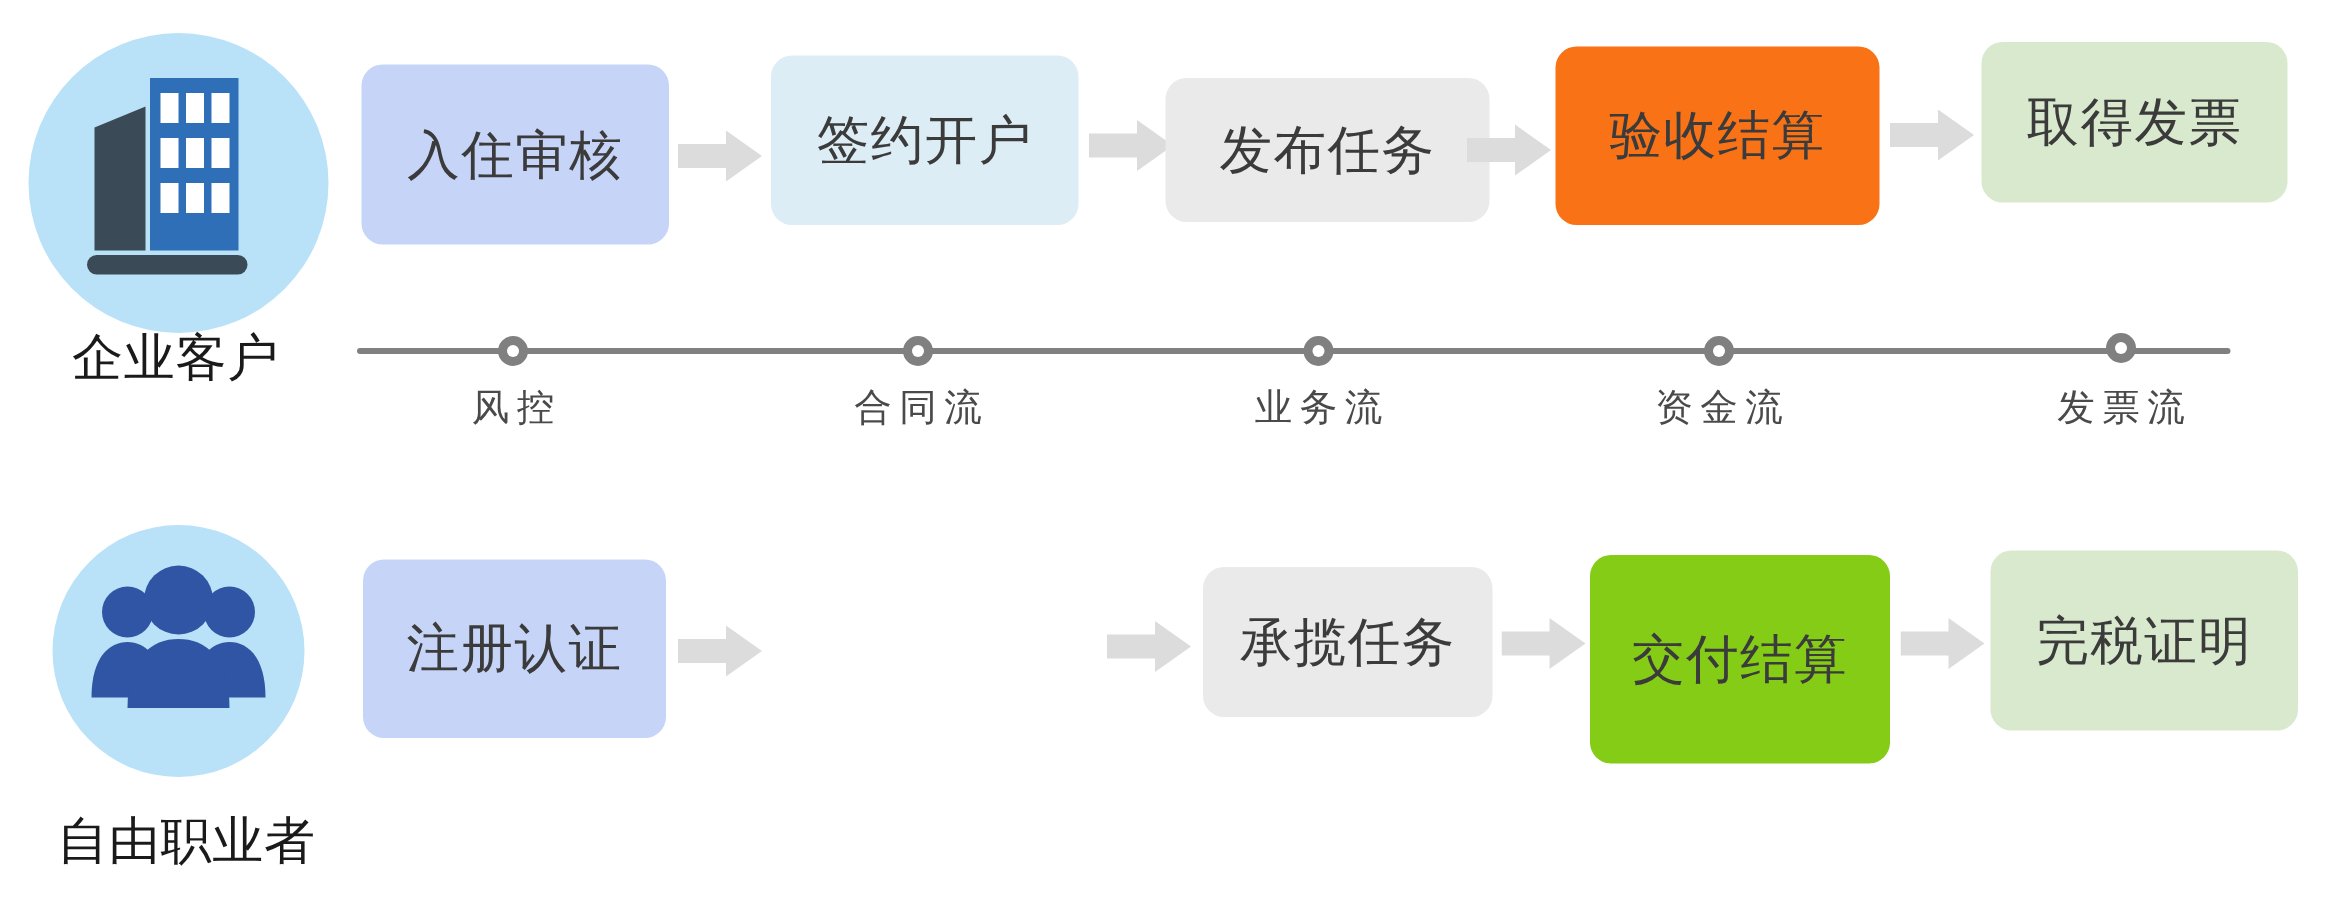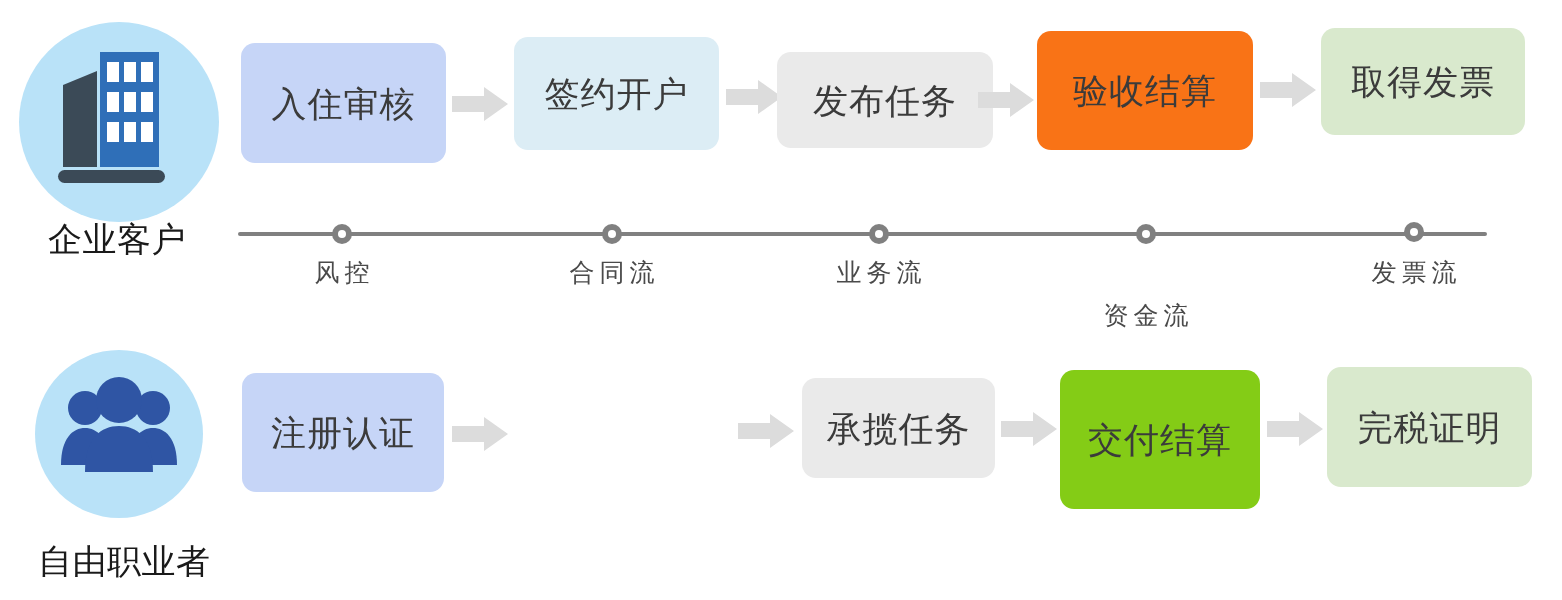--- a/index.html
+++ b/index.html
@@ -167,21 +167,21 @@
   <div class="timeline-node" style="left:332px; top:224px;"></div>
   <div class="timeline-caption" style="left:342px; top:260px;">风控</div>
 
   <div class="timeline-node" style="left:602px; top:224px;"></div>
   <div class="timeline-caption" style="left:612px; top:260px;">合同流</div>
 
   <div class="timeline-node" style="left:869px; top:224px;"></div>
   <div class="timeline-caption" style="left:879px; top:260px;">业务流</div>
 
   <div class="timeline-node" style="left:1136px; top:224px;"></div>
-  <div class="timeline-caption" style="left:1146px; top:260px;margin-top:43px;">资金流</div>
+  <div class="timeline-caption" style="left:1146px; top:260px;">资金流</div>
 
   <div class="timeline-node" style="left:1404px; top:222px;"></div>
   <div class="timeline-caption" style="left:1414px; top:260px;">发票流</div>
 
   <div class="actor-circle" style="left:35px; top:350px; width:168px; height:168px;">
     <svg width="168" height="168" viewBox="0 0 168 168">
 
       <circle cx="50" cy="58" r="17" fill="#2f55a4"></circle>
       <path d="M26 115 C26 88 38 78 50 78 C62 78 74 88 74 115 Z" fill="#2f55a4"></path>
 

